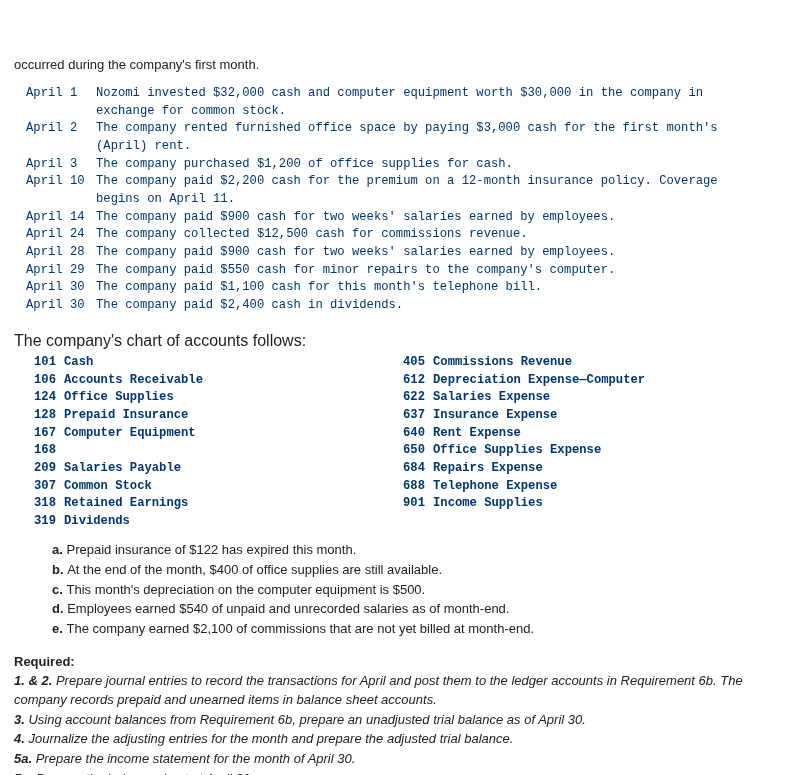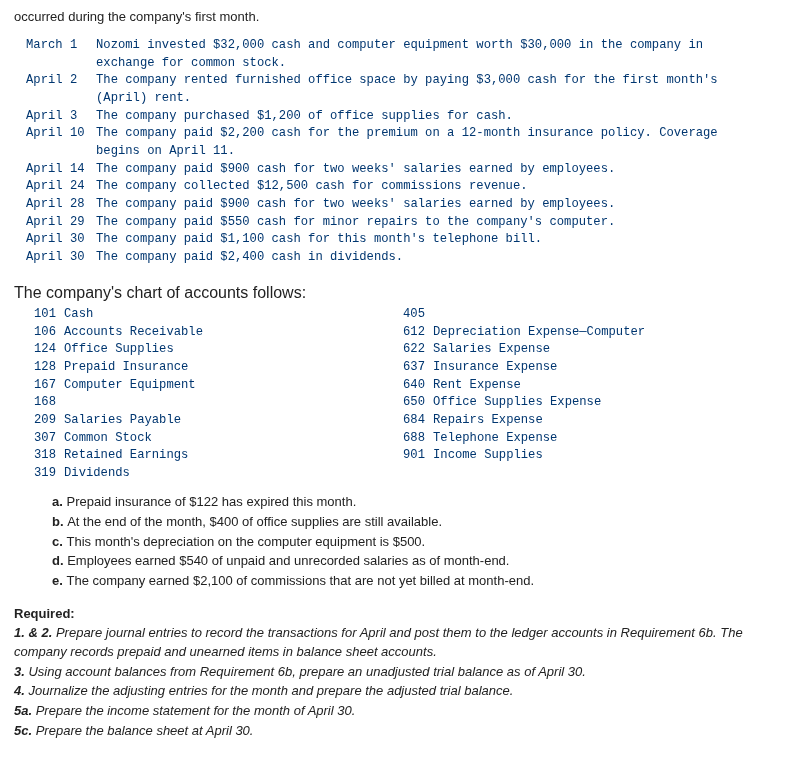--- a/index.html
+++ b/index.html
@@ -11,29 +11,29 @@
       background: #fff;
       width: 786px;
       position: relative;
     }
     .scroll-area {
       width: 786px;
       height: 775px;
       overflow-y: scroll;
       padding: 8px 22px 8px 14px;
     }
-    .intro { margin-bottom: 10px; }
+    .intro { margin-bottom: 10px; margin-top: 48px; }
     .entries { font-family: "Courier New", Courier, monospace; font-size: 12.2px; color: #003670; margin-left: 12px; margin-bottom: 14px; }
     .entry { display: flex; align-items: flex-start; margin-bottom: 0; }
     .entry .date { width: 70px; flex-shrink:0; }
     .entry .desc { flex: 1; }
     .section-title { font-size: 16px; margin: 8px 0 2px 0; }
     .coa { display:flex; font-family:"Courier New",Courier,monospace; font-size:12.2px; color:#003670; margin-left:12px; margin-bottom:6px;}
     .coa-col { flex:1; }
-    .coa-row { display:flex; }
+    .coa-row { display:flex;font-weight:bold; }
     .coa-num { width:38px; text-align:right; padding-right:8px;}
     .use-info { margin-top:2px; margin-bottom:12px;}
     .info-list { margin:10px 0 14px 38px; }
     .info-item { margin-bottom:1px; }
     .info-item b { font-weight:bold;}
     .required-title { font-weight:bold; margin-top:8px; }
     .req-list { margin-bottom:10px;}
     .req-item { margin-bottom:1px;font-style:italic;}
     .req-item b { font-weight:bold;}
     
@@ -44,21 +44,21 @@
   </style>
 </head>
 <body>
 
 <div class="scroll-area">
 
   <div class="intro">occurred during the company's first month.</div>
 
   <div class="entries" id="entries">
       <div class="entry">
-        <div class="date">March 1</div>
+        <div class="date">April 1</div>
         <div class="desc">Nozomi invested $32,000 cash and computer equipment worth $30,000 in the company in exchange for common stock.</div>
       </div>
       <div class="entry">
         <div class="date">April 2</div>
         <div class="desc">The company rented furnished office space by paying $3,000 cash for the first month's (April) rent.</div>
       </div>
       <div class="entry">
         <div class="date">April 3</div>
         <div class="desc">The company purchased $1,200 of office supplies for cash.</div>
       </div>
@@ -132,20 +132,21 @@
           <div>Retained Earnings</div>
         </div>
         <div class="coa-row">
           <div class="coa-num">319</div>
           <div>Dividends</div>
         </div>
       </div>
     <div class="coa-col" id="coa-right">
         <div class="coa-row">
           <div class="coa-num">405</div>
+          <div>Commissions Revenue</div>
         </div>
         <div class="coa-row">
           <div class="coa-num">612</div>
           <div>Depreciation Expense—Computer</div>
         </div>
         <div class="coa-row">
           <div class="coa-num">622</div>
           <div>Salaries Expense</div>
         </div>
         <div class="coa-row">

